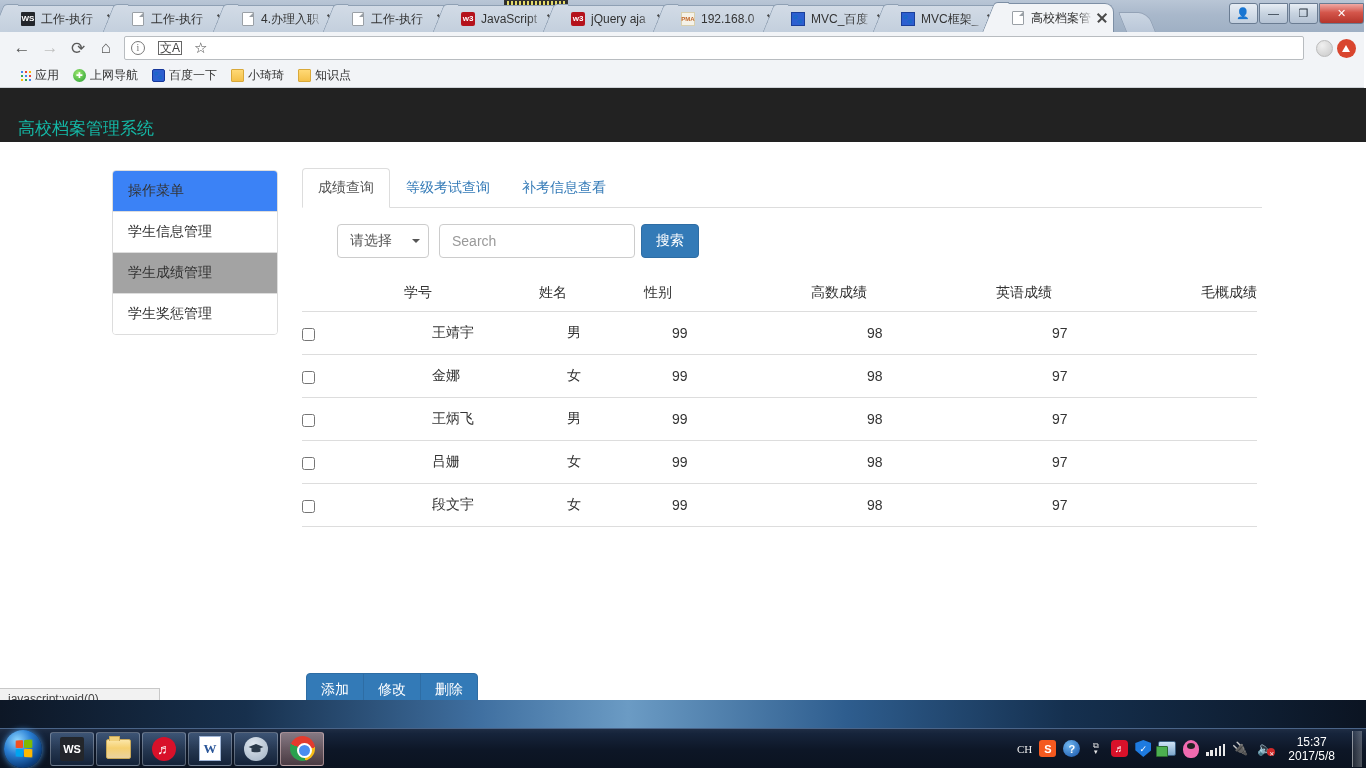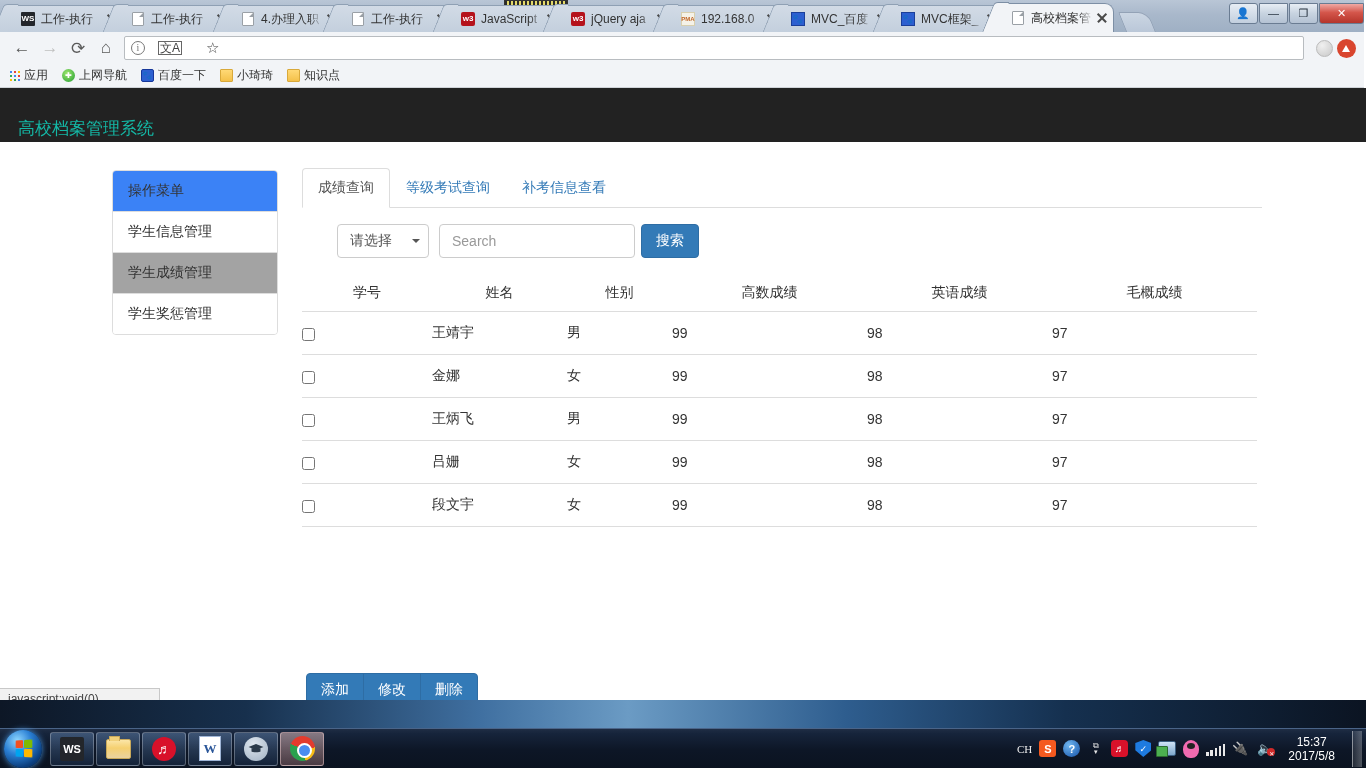--- a/index.html
+++ b/index.html
@@ -161,41 +161,41 @@
     display: flex; align-items: center;
     padding: 0 6px;
     font-size: 13px; color: #222;
   }
   .omnibox .info-ic {
     width:14px;height:14px;border:1.3px solid #777;border-radius:50%;
     color:#777;font-size:10px;line-height:12px;text-align:center;
     margin-right:7px; flex:0 0 14px; font-family:"Liberation Serif",serif;
   }
   .omnibox .url { flex:1 1 auto; white-space:nowrap; overflow:hidden; }
-  .omni-icons { display:flex; align-items:center; gap:24px; margin-left:6px; }
+  .omni-icons { display:flex; align-items:center; gap:12px; margin-left:6px; }
   .tool-right { display:flex; align-items:center; gap:4px; margin-left:6px; }
   .avatar-circle {
     width:17px;height:17px;border-radius:50%;
     background: radial-gradient(circle at 35% 30%, #f0f0f0, #c8c8c8);
     border:1px solid #bbb;
   }
   .menu-circle {
     width:19px;height:19px;border-radius:50%;
     background:#d9452e; position:relative;
   }
   .menu-circle::after {
     content:""; position:absolute; left:5px; top:6px;
     border-left:4.5px solid transparent; border-right:4.5px solid transparent;
     border-bottom:7px solid #fff;
   }
 
   
   .bookmarks {
     height: 24px; background:#f2f4f7;
-    display:flex; align-items:center; padding:0 9px; gap:14px;
+    display:flex; align-items:center; padding:0 20px; gap:14px;
     border-bottom: 1px solid #cfd3d8;
     font-size: 12px; color:#333;text-align:center;
   }
   .bm { display:flex; align-items:center; gap:4px; cursor:pointer; white-space:nowrap;}
   .bm-apps-grid {
     width:11px;height:11px;
     background:
       radial-gradient(circle, #4285f4 48%, transparent 50%) 0 0/4px 4px,
       radial-gradient(circle, #ea4335 48%, transparent 50%) 4px 0/4px 4px,
       radial-gradient(circle, #fbbc05 48%, transparent 50%) 8px 0/4px 4px,
@@ -295,21 +295,21 @@
   .search-input::placeholder { color:#999; }
   .btn-primary {
     height:34px; margin-left:6px; padding:0 14px;
     background:#337ab7; border:1px solid #2e6da4; border-radius:4px;
     color:#fff; font-size:14px; cursor:pointer;
     font-family:"Liberation Sans",sans-serif;
   }
 
   table.grid { width: 955px; margin-top: 18px; border-collapse: collapse; }
   table.grid th {
-    text-align:center; font-weight:normal;
+    text-align:right; font-weight:normal;
     font-size:14px; color:#333;
     padding: 8px 0 9px 0;
     border-bottom: 1px solid #ddd;
   }
   table.grid td {
     font-size:14px; color:#333;
     padding: 12px 0;
     border-bottom: 1px solid #ddd;
   }
   table.grid tr:last-child td { border-bottom: 1px solid #ddd; }

